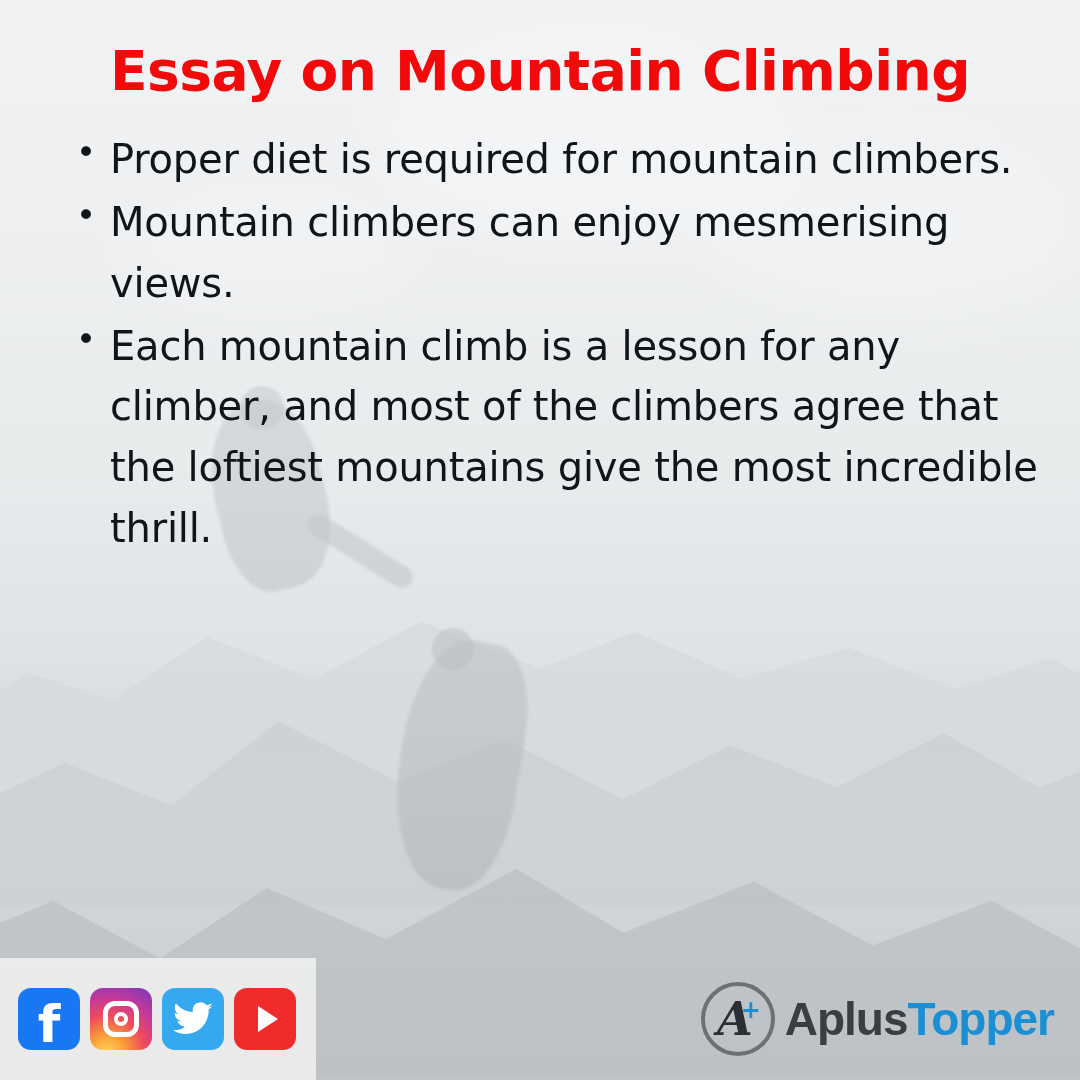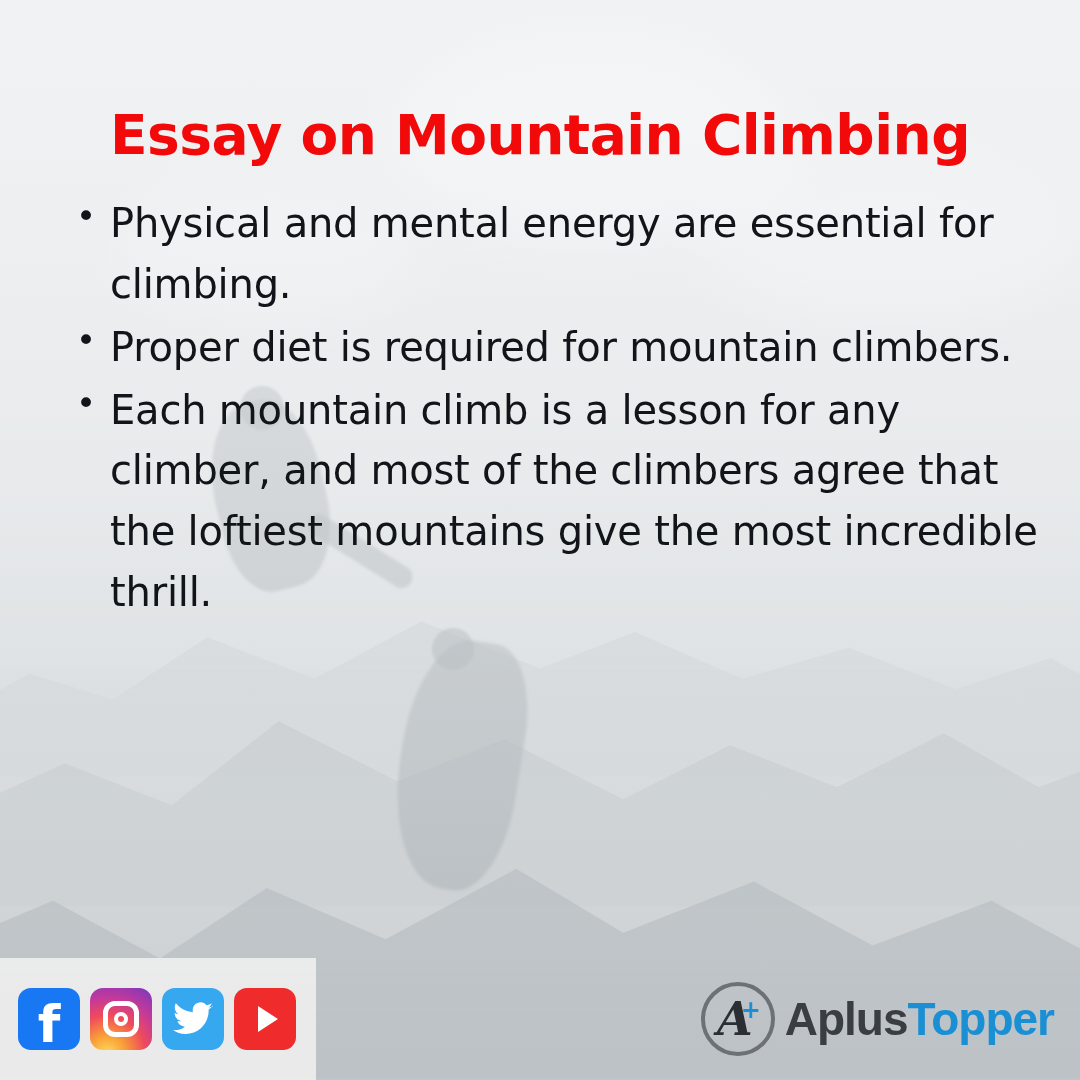--- a/index.html
+++ b/index.html
@@ -106,23 +106,22 @@
     left: 432px; top: 628px;
     width: 42px; height: 42px;
     border-radius: 50%;
     filter: blur(1.2px);
   }
 
   
   .content {
     position: relative;
     z-index: 5;
-    padding: 46px 30px 0 30px;
-    box-sizing: border-box;
-    margin-top: 48px;
+    padding: 30px 30px 0 30px;
+    box-sizing: border-box;
   }
 
   .title {
     margin: 0;
     text-align: center;
     color: #f20a0a;
     font-family: "DejaVu Sans", sans-serif;
     font-weight: bold;
     font-size: 55px;
     letter-spacing: -0.5px;
@@ -285,22 +284,22 @@
     <div class="climber climber-arm"></div>
     <div class="climber climber-lower"></div>
     <div class="climber climber-lower-head"></div>
     <div class="haze"></div>
   </div>
 
   <div class="content">
     <h1 class="title">Essay on Mountain Climbing</h1>
 
     <ul class="points">
-      <li>Physical and mental energy are essential for climbing.</li>
       <li>Proper diet is required for mountain climbers.</li>
+      <li>Mountain climbers can enjoy mesmerising views.</li>
       <li>Each mountain climb is a lesson for any climber, and most of the climbers agree that the loftiest mountains give the most incredible thrill.</li>
     </ul>
   </div>
 
   <div class="footer">
 
     <div class="social-bar">
       <div class="social fb">
         <span>f</span>
       </div>

